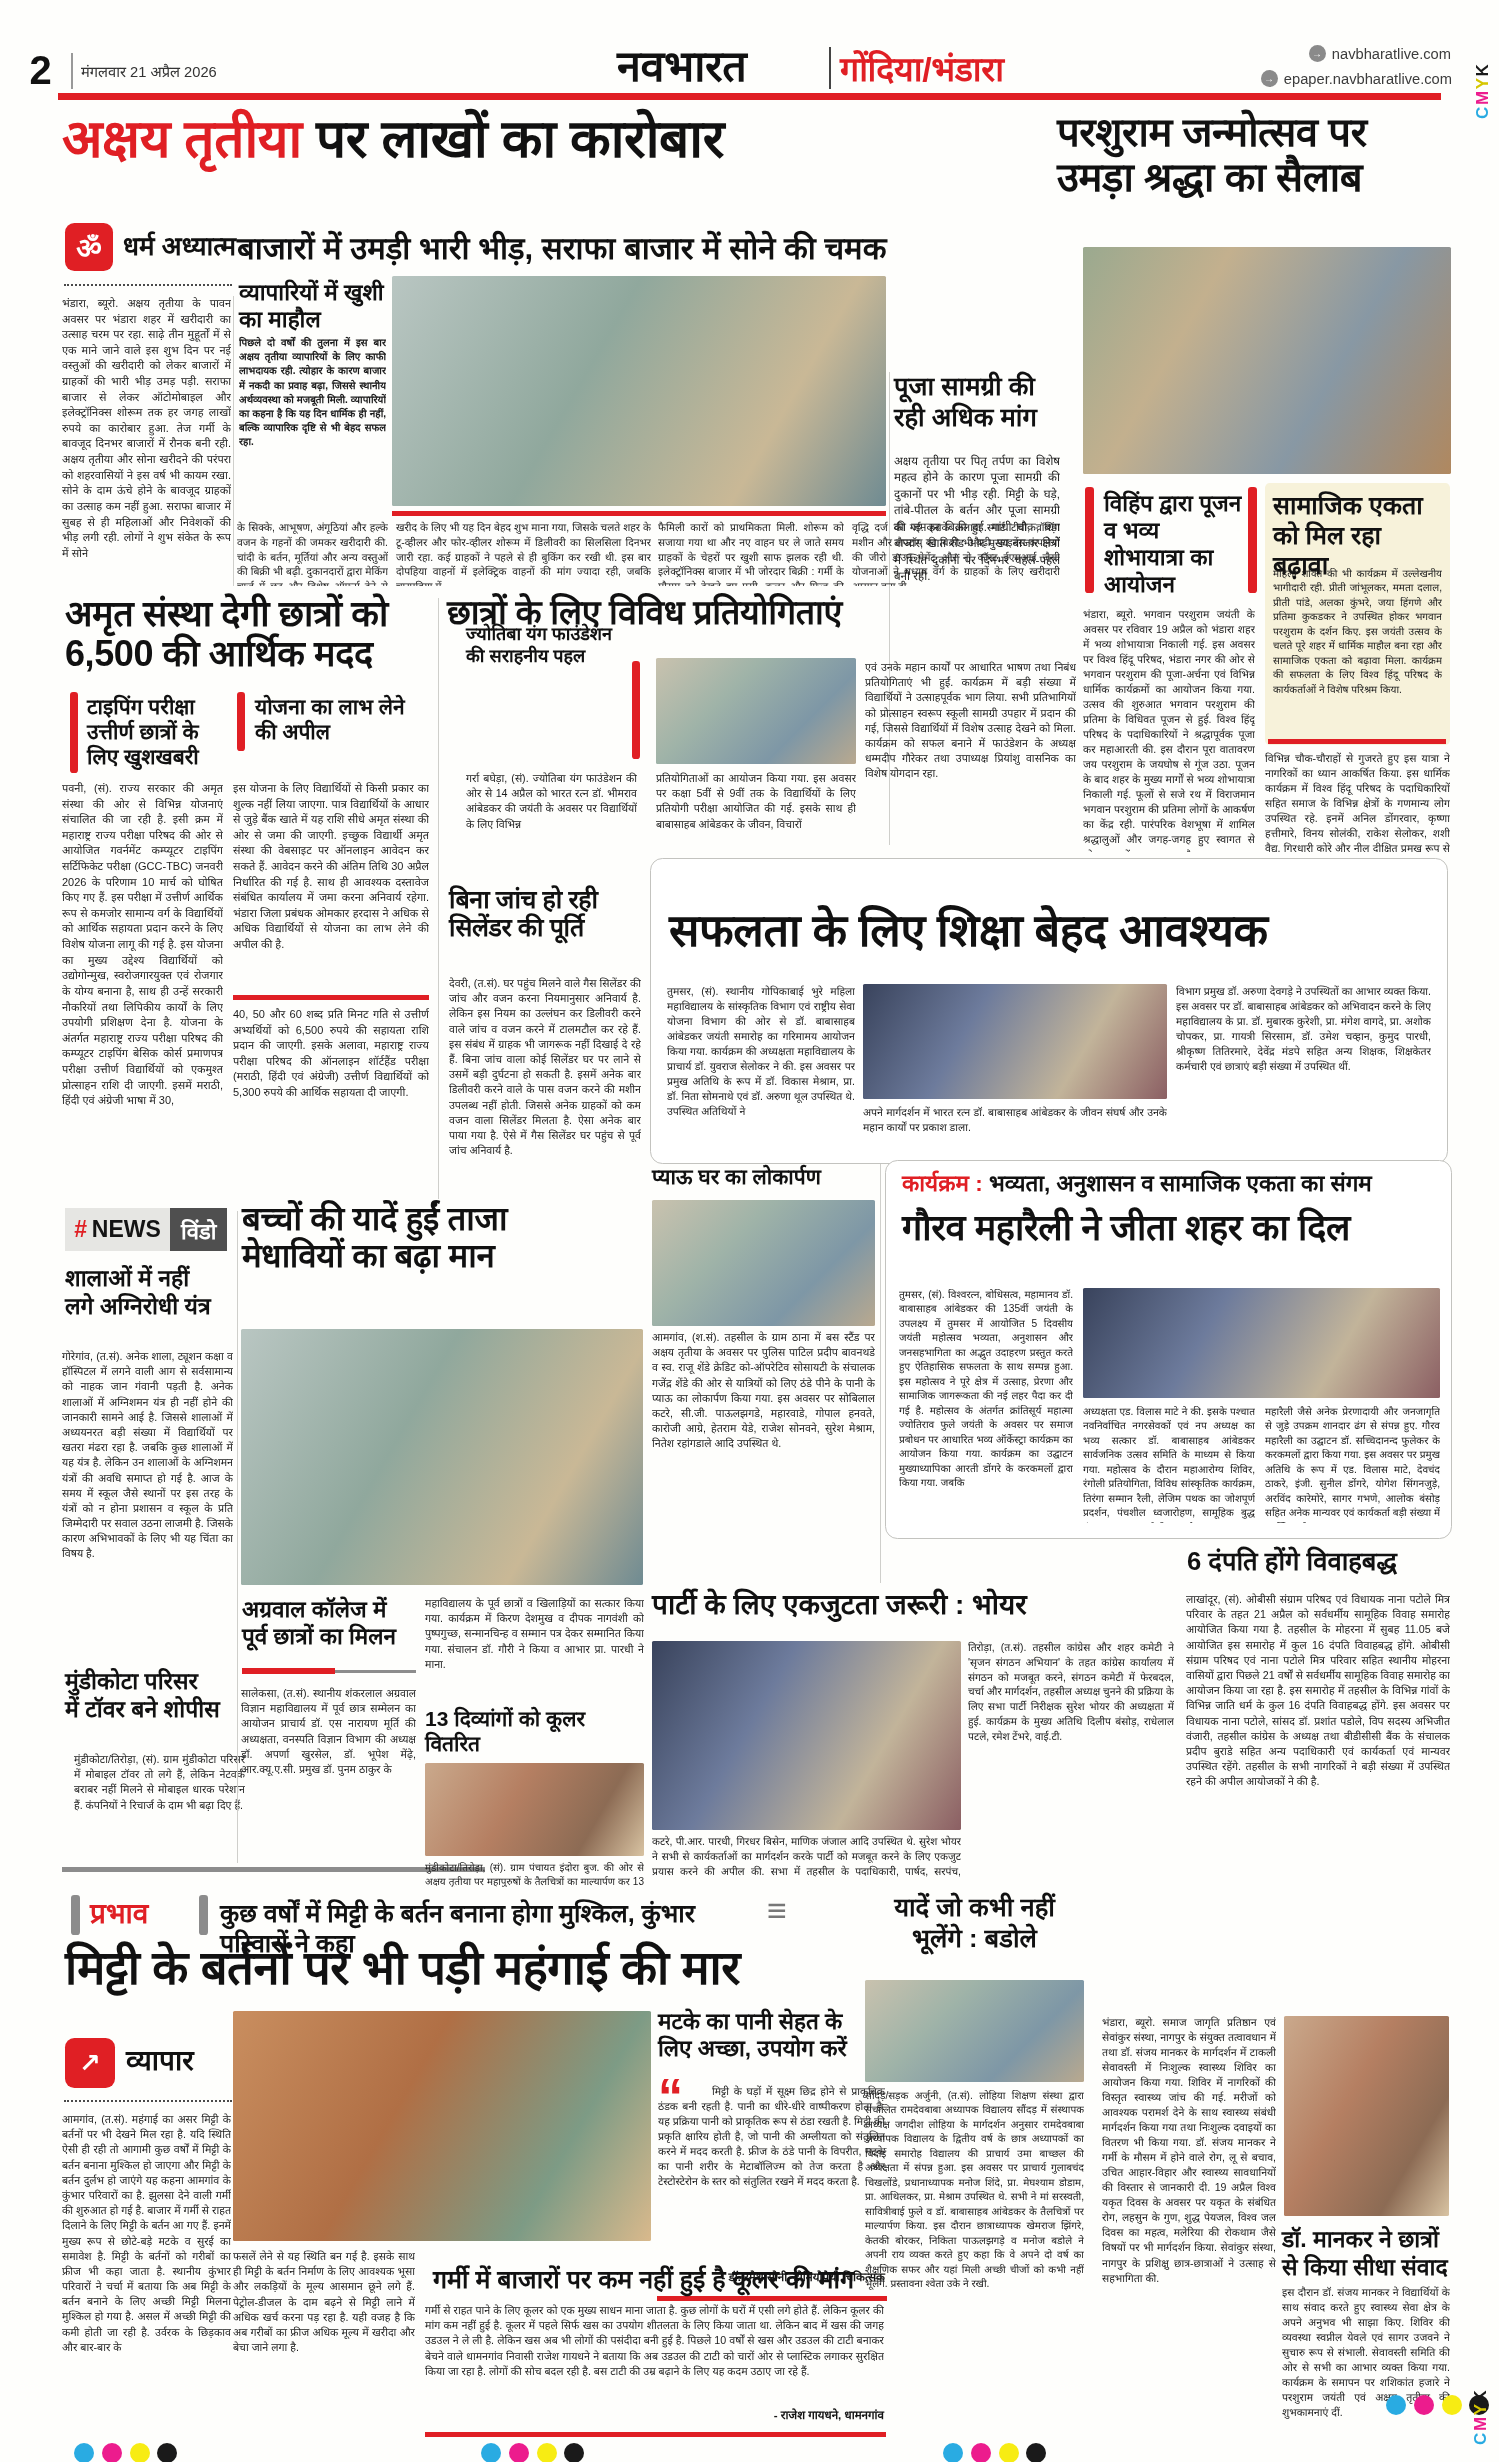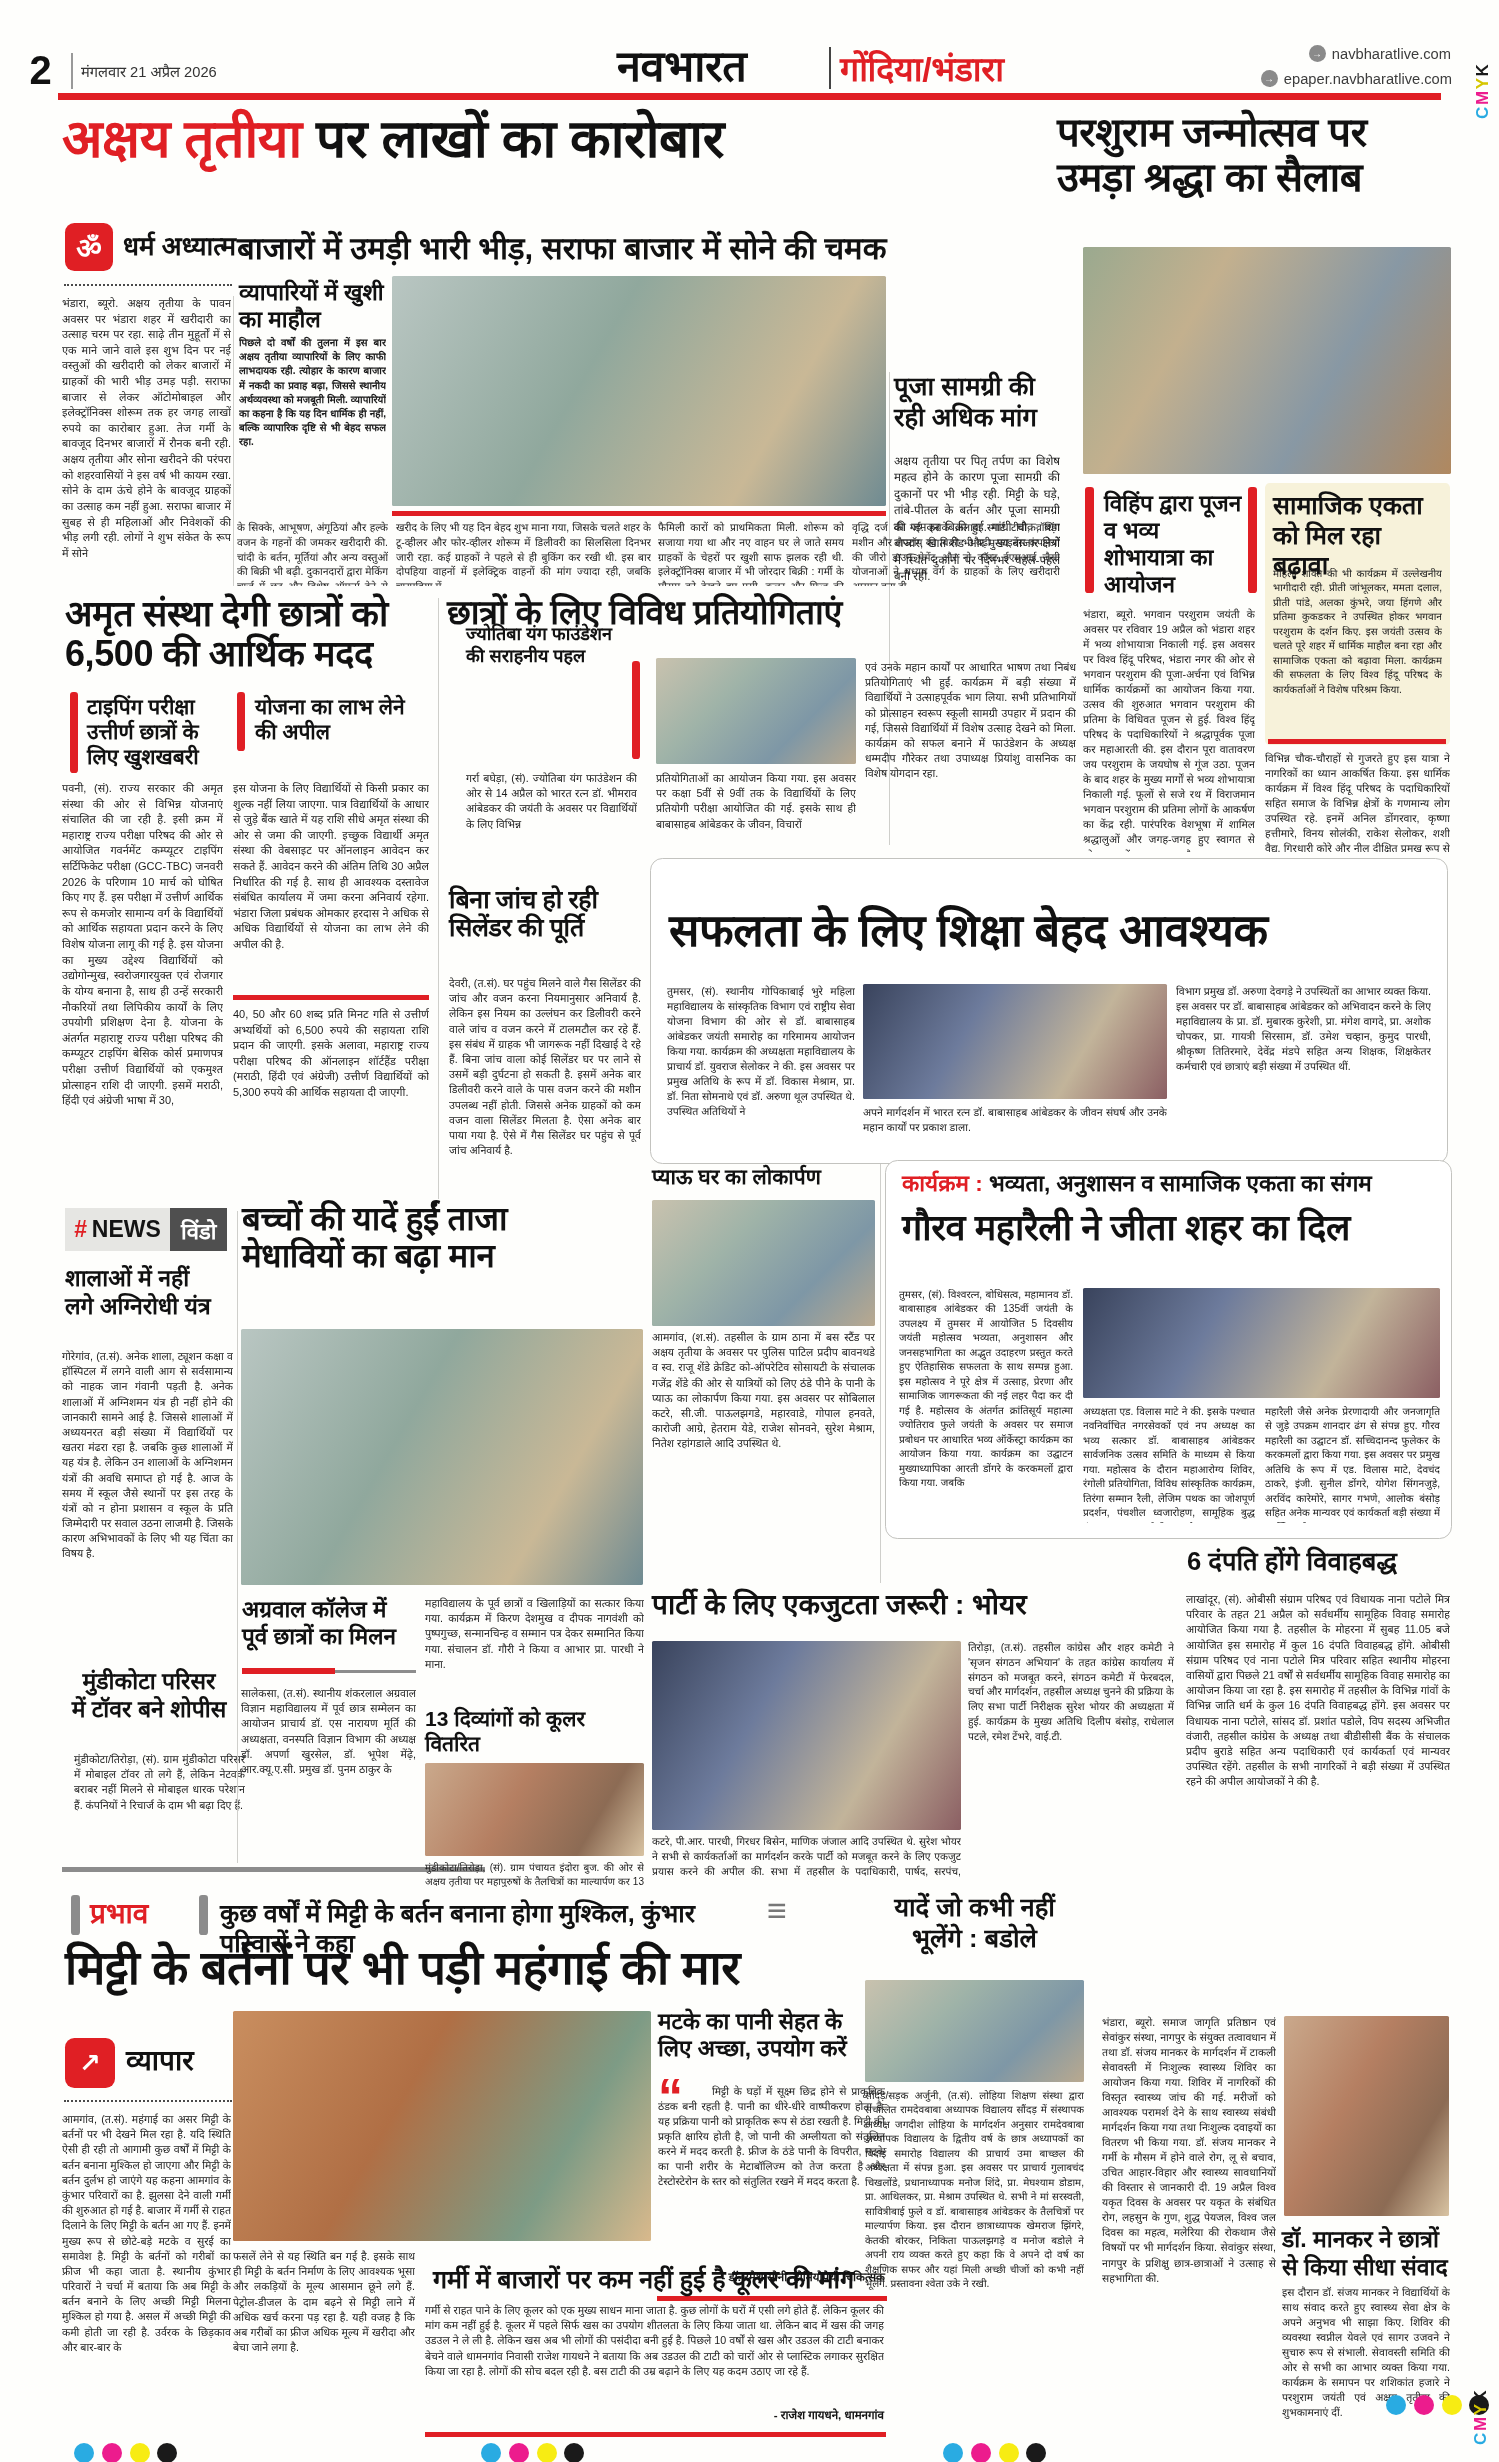--- a/index.html
+++ b/index.html
@@ -139,21 +139,21 @@
       </div>
     <div class="r">
         <span>विंडो</span>
       </div>
   </div>
   <div class="abs shd" style="left:65px;top:1265px;width:168px;font-size:23px;">
       <div>शालाओं में नहीं</div>
       <div>लगे अग्निरोधी यंत्र</div>
     </div>
   <div class="abs b" style="left:62px;top:1349px;width:171px;height:312px;font-size:10.7px;">गोरेगांव, (त.सं). अनेक शाला, ट्यूशन कक्षा व हॉस्पिटल में लगने वाली आग से सर्वसामान्य को नाहक जान गंवानी पड़ती है. अनेक शालाओं में अग्निशमन यंत्र ही नहीं होने की जानकारी सामने आई है. जिससे शालाओं में अध्ययनरत बड़ी संख्या में विद्यार्थियों पर खतरा मंढरा रहा है. जबकि कुछ शालाओं में यह यंत्र है. लेकिन उन शालाओं के अग्निशमन यंत्रों की अवधि समाप्त हो गई है. आज के समय में स्कूल जैसे स्थानों पर इस तरह के यंत्रों को न होना प्रशासन व स्कूल के प्रति जिम्मेदारी पर सवाल उठना लाजमी है. जिसके कारण अभिभावकों के लिए भी यह चिंता का विषय है.</div>
-  <div class="abs shd" style="left:65px;top:1668px;width:168px;font-size:23px;text-align:center;">
+  <div class="abs shd" style="left:65px;top:1668px;width:168px;font-size:23px;">
       <div>मुंडीकोटा परिसर</div>
       <div>में टॉवर बने शोपीस</div>
     </div>
   <div class="abs b" style="left:62px;top:1752px;width:171px;height:107px;font-size:10.7px;margin-left:12px;">मुंडीकोटा/तिरोड़ा, (सं). ग्राम मुंडीकोटा परिसर में मोबाइल टॉवर तो लगे हैं, लेकिन नेटवर्क बराबर नहीं मिलने से मोबाइल धारक परेशान हैं. कंपनियों ने रिचार्ज के दाम भी बढ़ा दिए हैं.</div>
   <div class="abs grule" style="left:62px;top:1867px;width:423px;height:4.7px;"></div>
   <div class="abs vdiv" style="left:237px;top:1211px;height:652px;"></div>
 
   <div class="abs hd" style="left:242px;top:1201px;width:404px;font-size:33px;">
       <div>बच्चों की यादें हुईं ताजा</div>
       <div>मेधावियों का बढ़ा मान</div>

